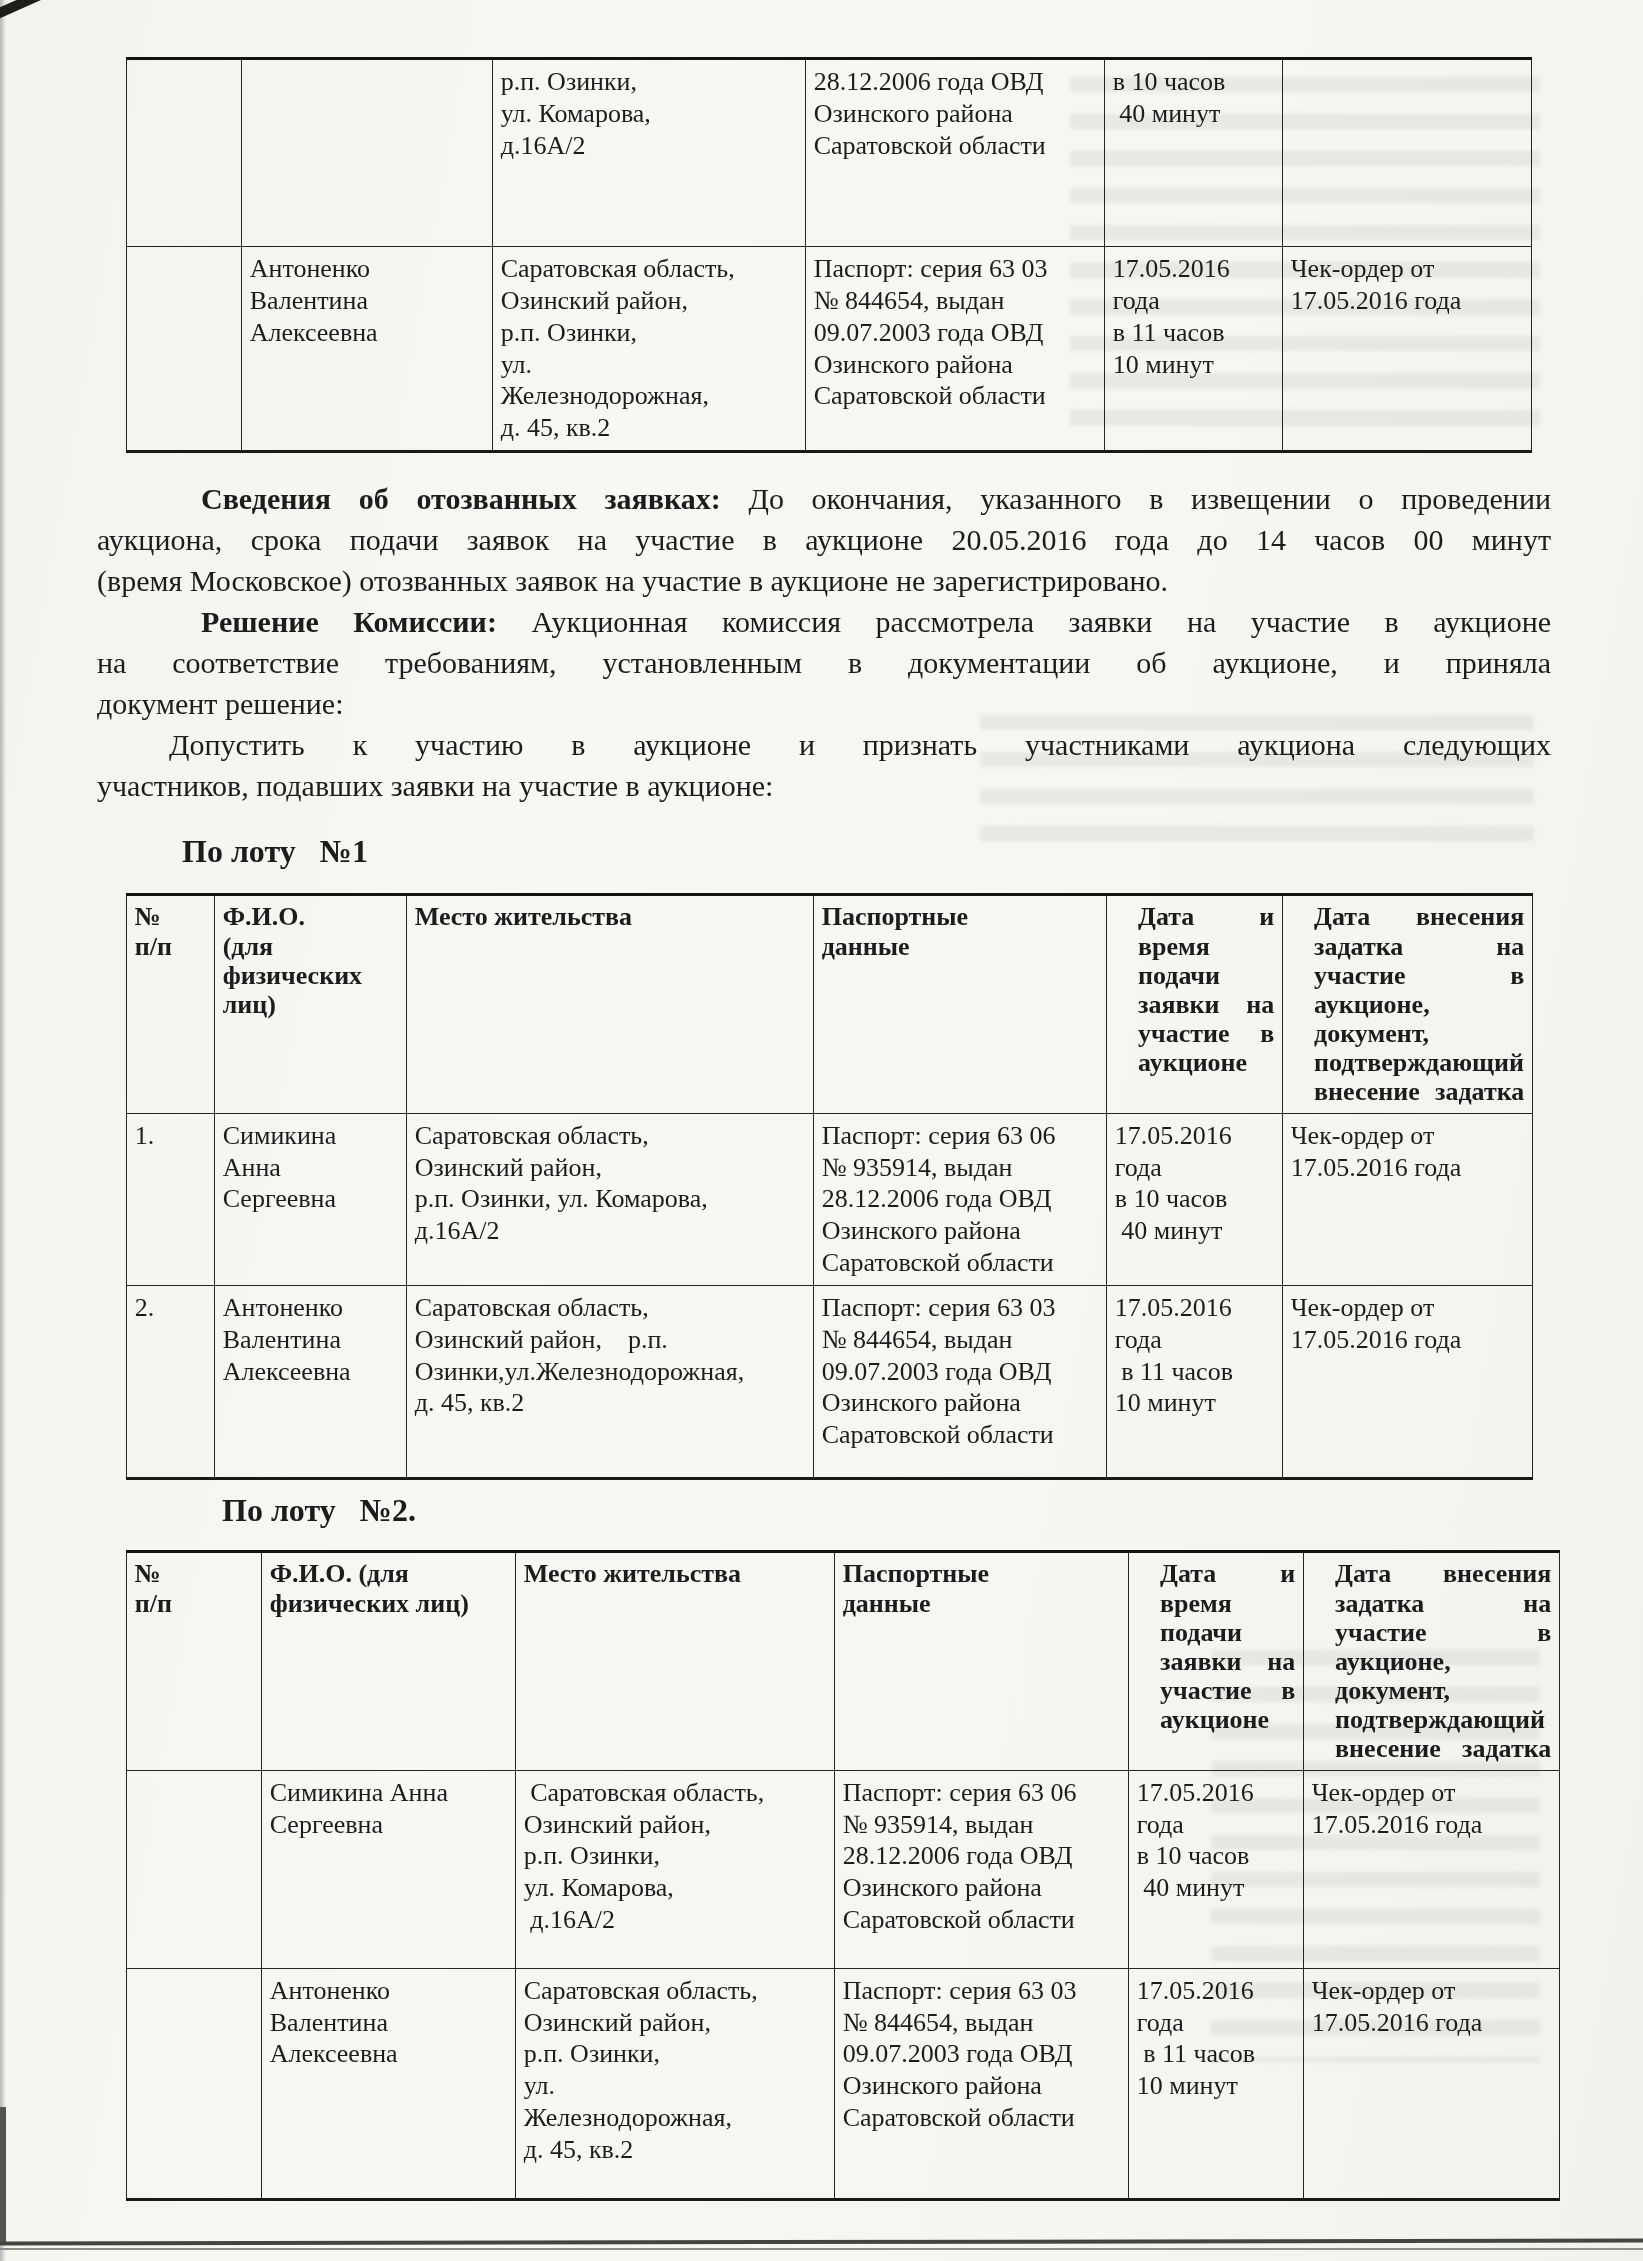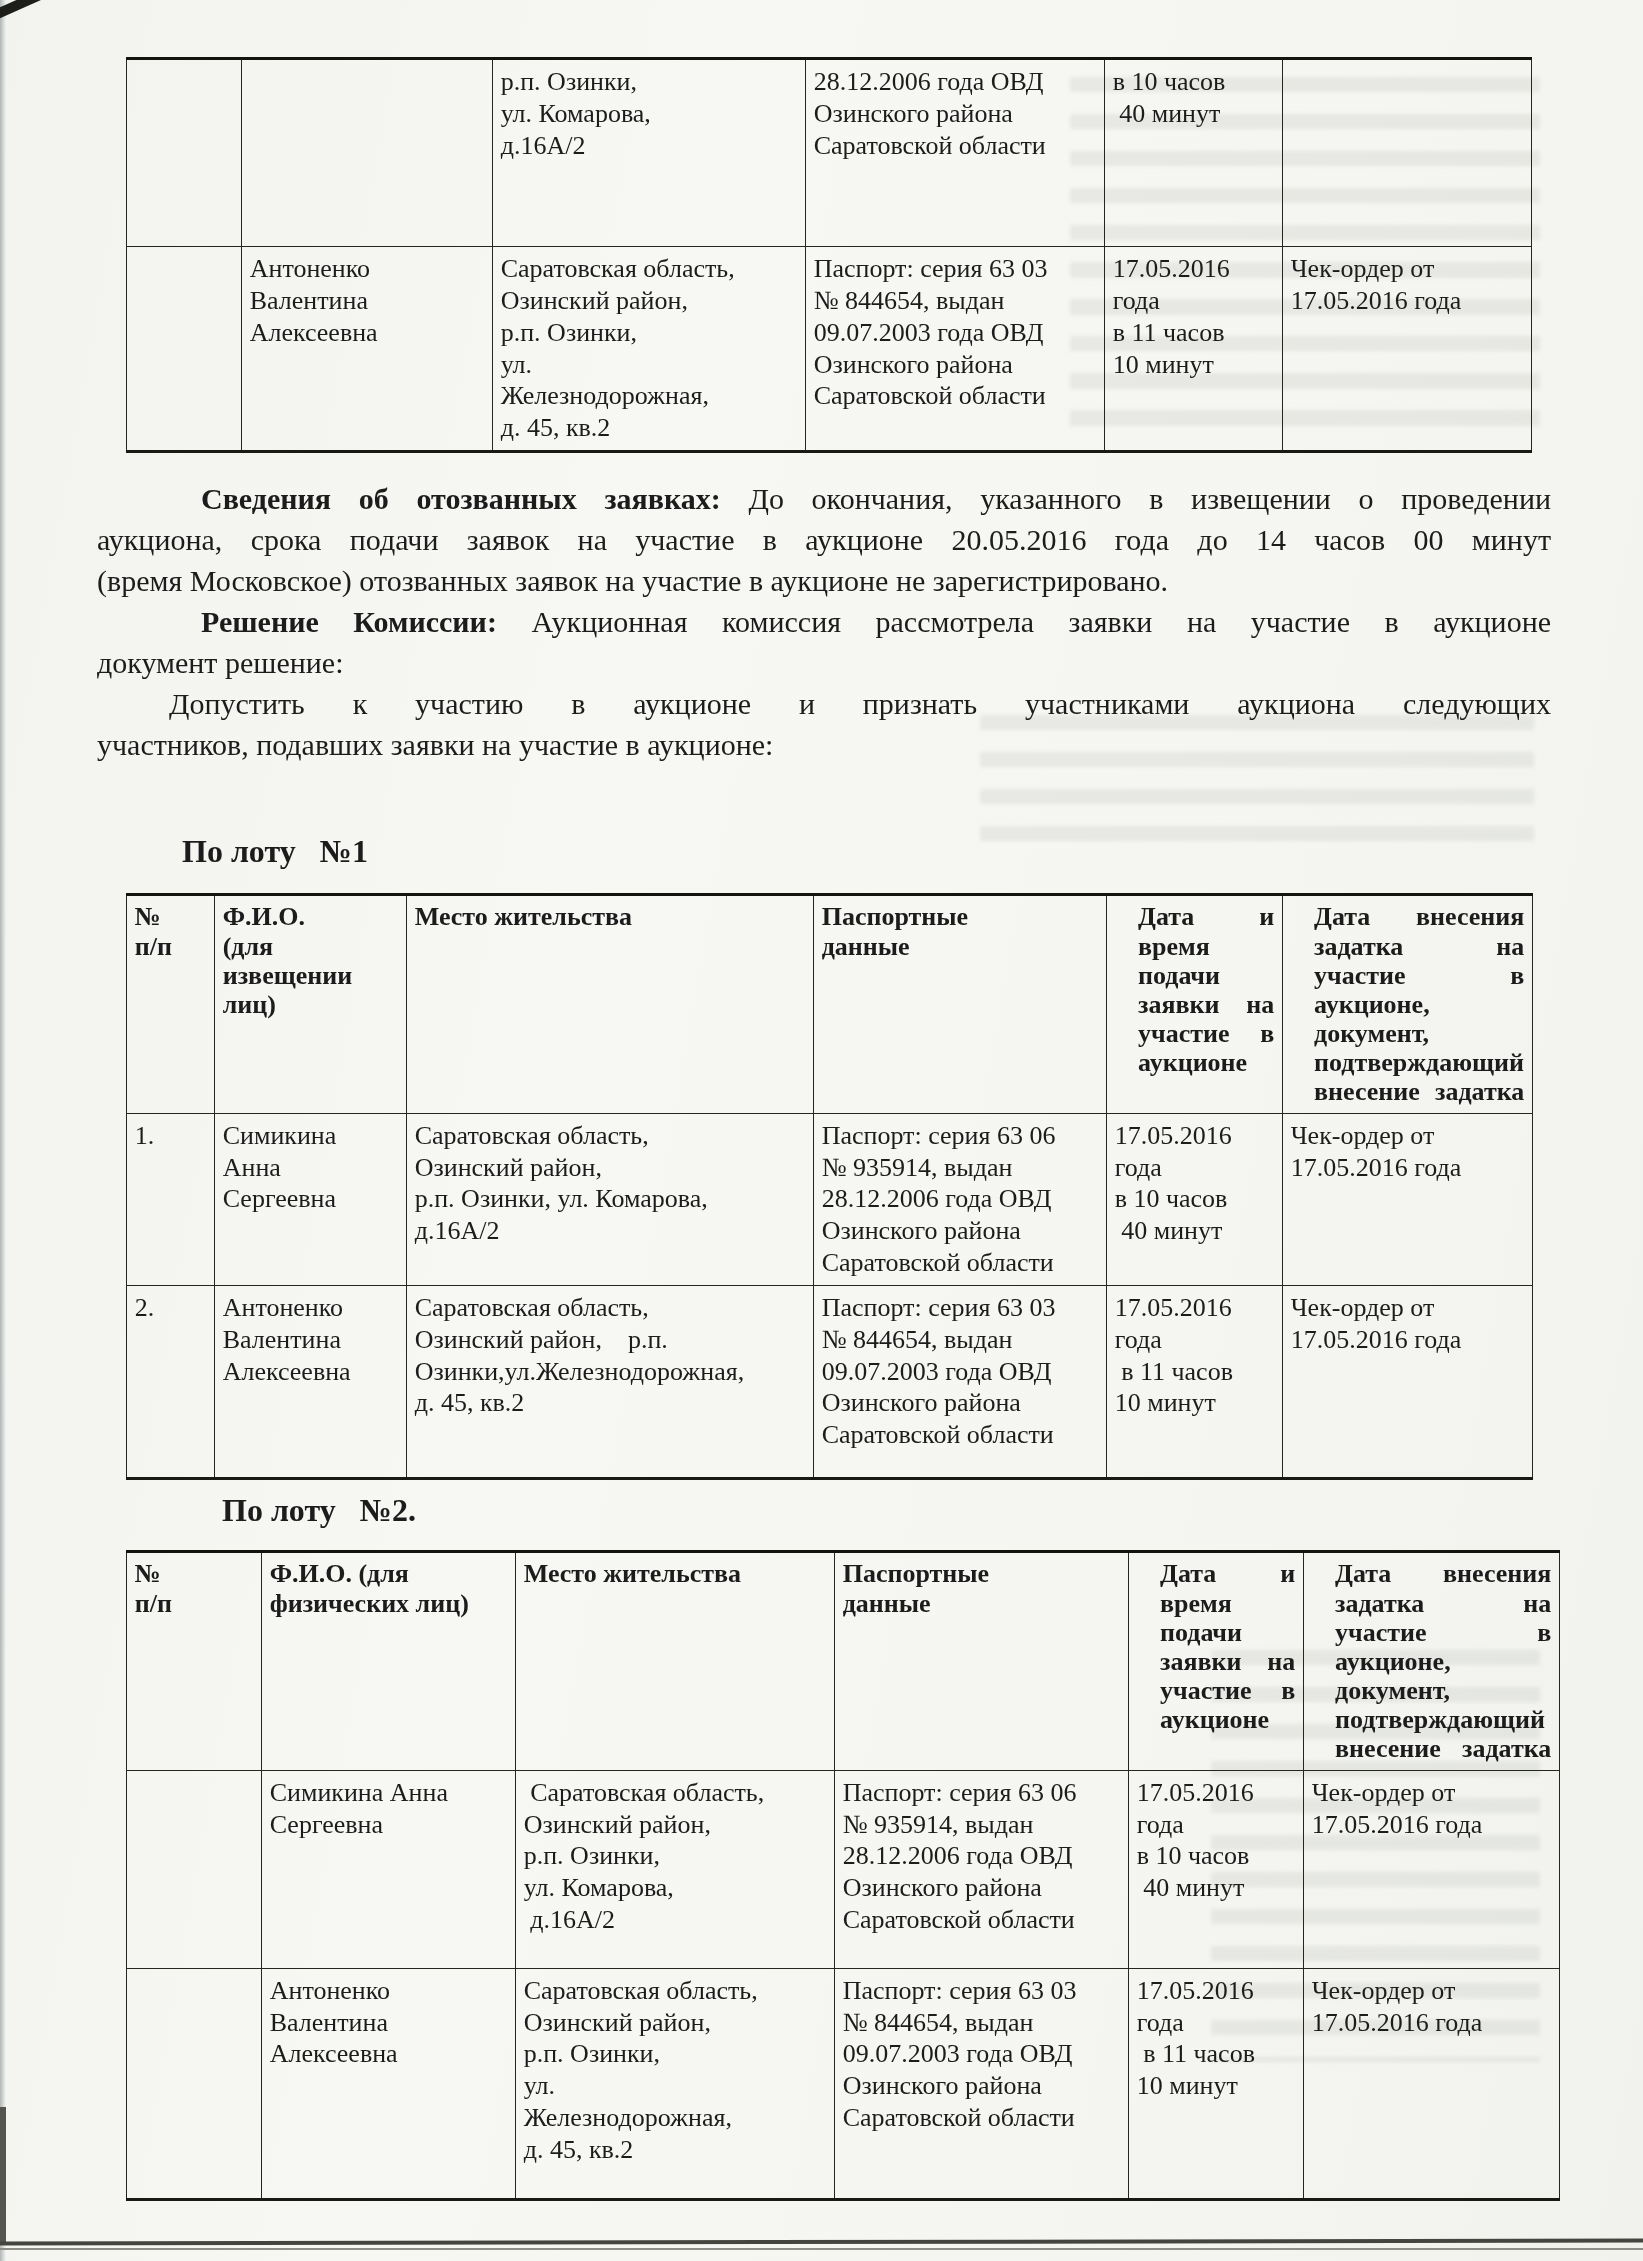--- a/index.html
+++ b/index.html
@@ -161,20 +161,21 @@
 17.05.2016 года</td>
         </tr>
       </tbody>
   </table>
 
   <div class="intro">
       <div class="pline indent"><b>Сведения об отозванных заявках:</b> До окончания, указанного в извещении о проведении</div>
       <div class="pline">аукциона, срока подачи заявок на участие в аукционе 20.05.2016 года до 14 часов 00 минут</div>
       <div class="pline lastline">(время Московское) отозванных заявок на участие в аукционе не зарегистрировано.</div>
       <div class="pline indent"><b>Решение Комиссии:</b> Аукционная комиссия рассмотрела заявки на участие в аукционе</div>
+      <div class="pline">на соответствие требованиям, установленным в документации об аукционе, и приняла</div>
       <div class="pline lastline">документ решение:</div>
       <div class="pline indent">Допустить к участию в аукционе и признать участниками аукциона следующих</div>
       <div class="pline lastline">участников, подавших заявки на участие в аукционе:</div>
     </div>
 
   <div class="lot-heading" id="lot1-heading">По лоту   №1</div>
   <table class="tbl" id="lot1-table">
     <colgroup>
       <col style="width:88px">
         <col style="width:192px">
@@ -182,21 +183,21 @@
       <col style="width:293px">
         <col style="width:176px">
         <col style="width:250px">
     </colgroup>
     <thead>
       <tr>
         <th>№
 п/п</th>
         <th>Ф.И.О.
 (для
-извещении
+физических
 лиц)</th>
         <th class="center">Место жительства</th>
         <th class="center">Паспортные
 данные</th>
         <th class="jh">Дата и время подачи заявки на участие в аукционе</th>
         <th class="jh">Дата внесения задатка на участие в аукционе, документ, подтверждающий внесение задатка</th>
       </tr>
     </thead>
     <tbody>
         <tr>

